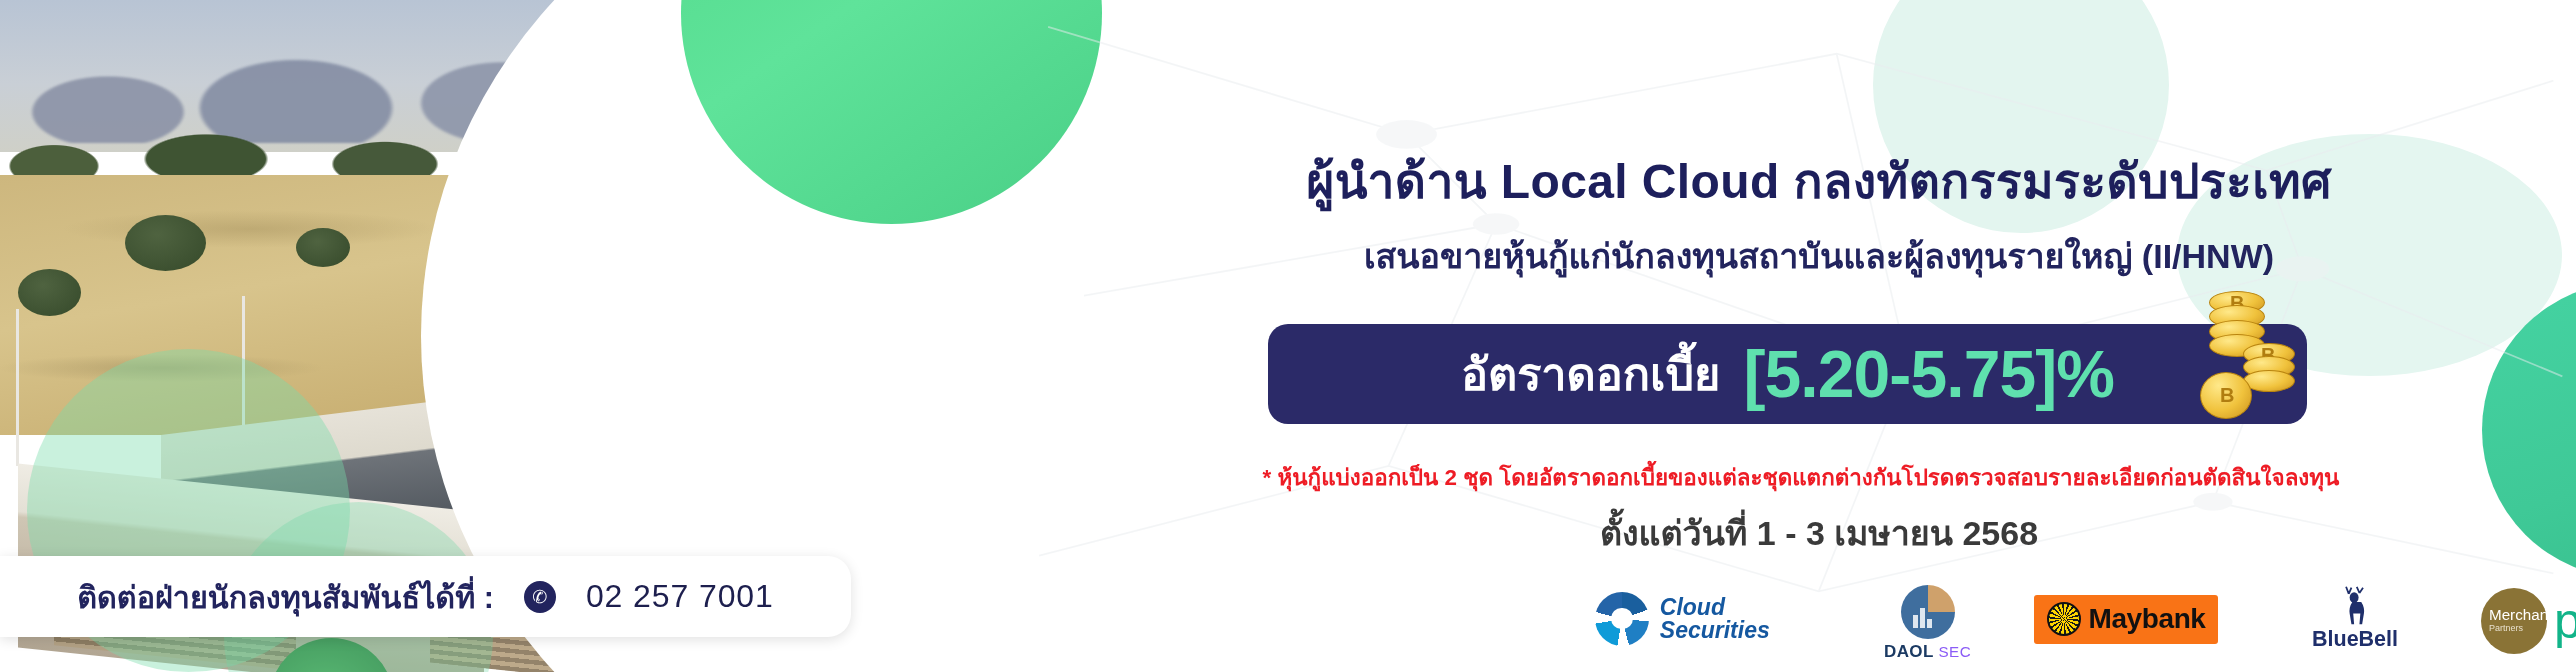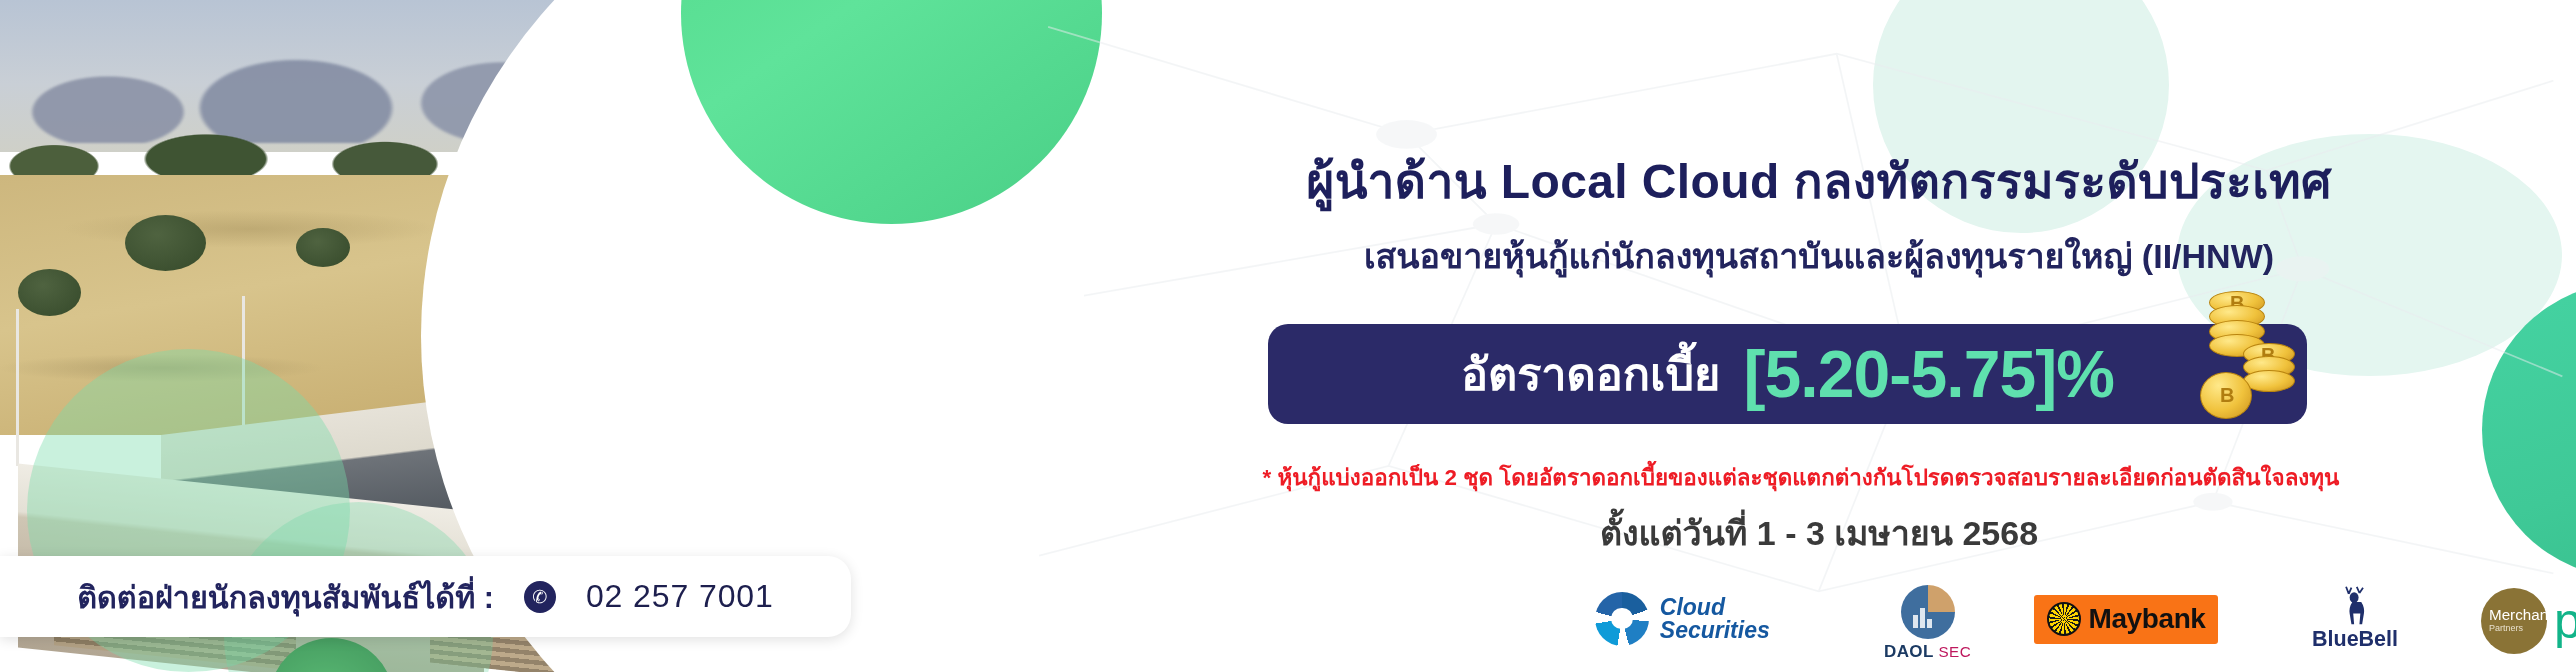--- a/index.html
+++ b/index.html
@@ -129,21 +129,21 @@
         border-radius:50%; background:#ffffff; }
   .yuanta-txt{ margin-left:10.8px; font-style:italic; font-weight:700; color:#1558a0;
         line-height:1.0; font-size:23px; }
 
   
   .daol-mark{ width:54px; height:54px; border-radius:50%;
         background:conic-gradient(from 0deg,#cfa16b 0 90deg,#3f6e9e 90deg 360deg); position:relative; }
   .daol-bars{ position:absolute; left:12.5px; bottom:10.8px; display:flex; align-items:flex-end; gap:2.7px; }
   .daol-bars i{ display:block; width:4.5px; background:#dfe7ef; }
   .daol-txt{ font-size:17px; font-weight:700; color:#1b3a63; letter-spacing:0.4px; }
-  .daol-txt em{ font-style:normal; color:#be185d; font-weight:400; font-size:15.2px; }
+  .daol-txt em{ font-style:normal; color:#8b5cf6; font-weight:400; font-size:15.2px; }
 
   
   .mb{ background:#f97316; border-radius:3px; padding:7.2px 12.5px; display:flex;
        align-items:center; gap:8px; }
   .mb-tiger{ width:34px; height:34px; border-radius:50%; border:2.7px solid #111;
        background:repeating-conic-gradient(#ffd400 0 12deg,#1a1a1a 12deg 20deg); }
   .mb-txt{ font-size:28px; font-weight:700; color:#111; letter-spacing:-0.4px; }
 
   
   .bb-deer{ width:38px; height:41px; position:relative; }

